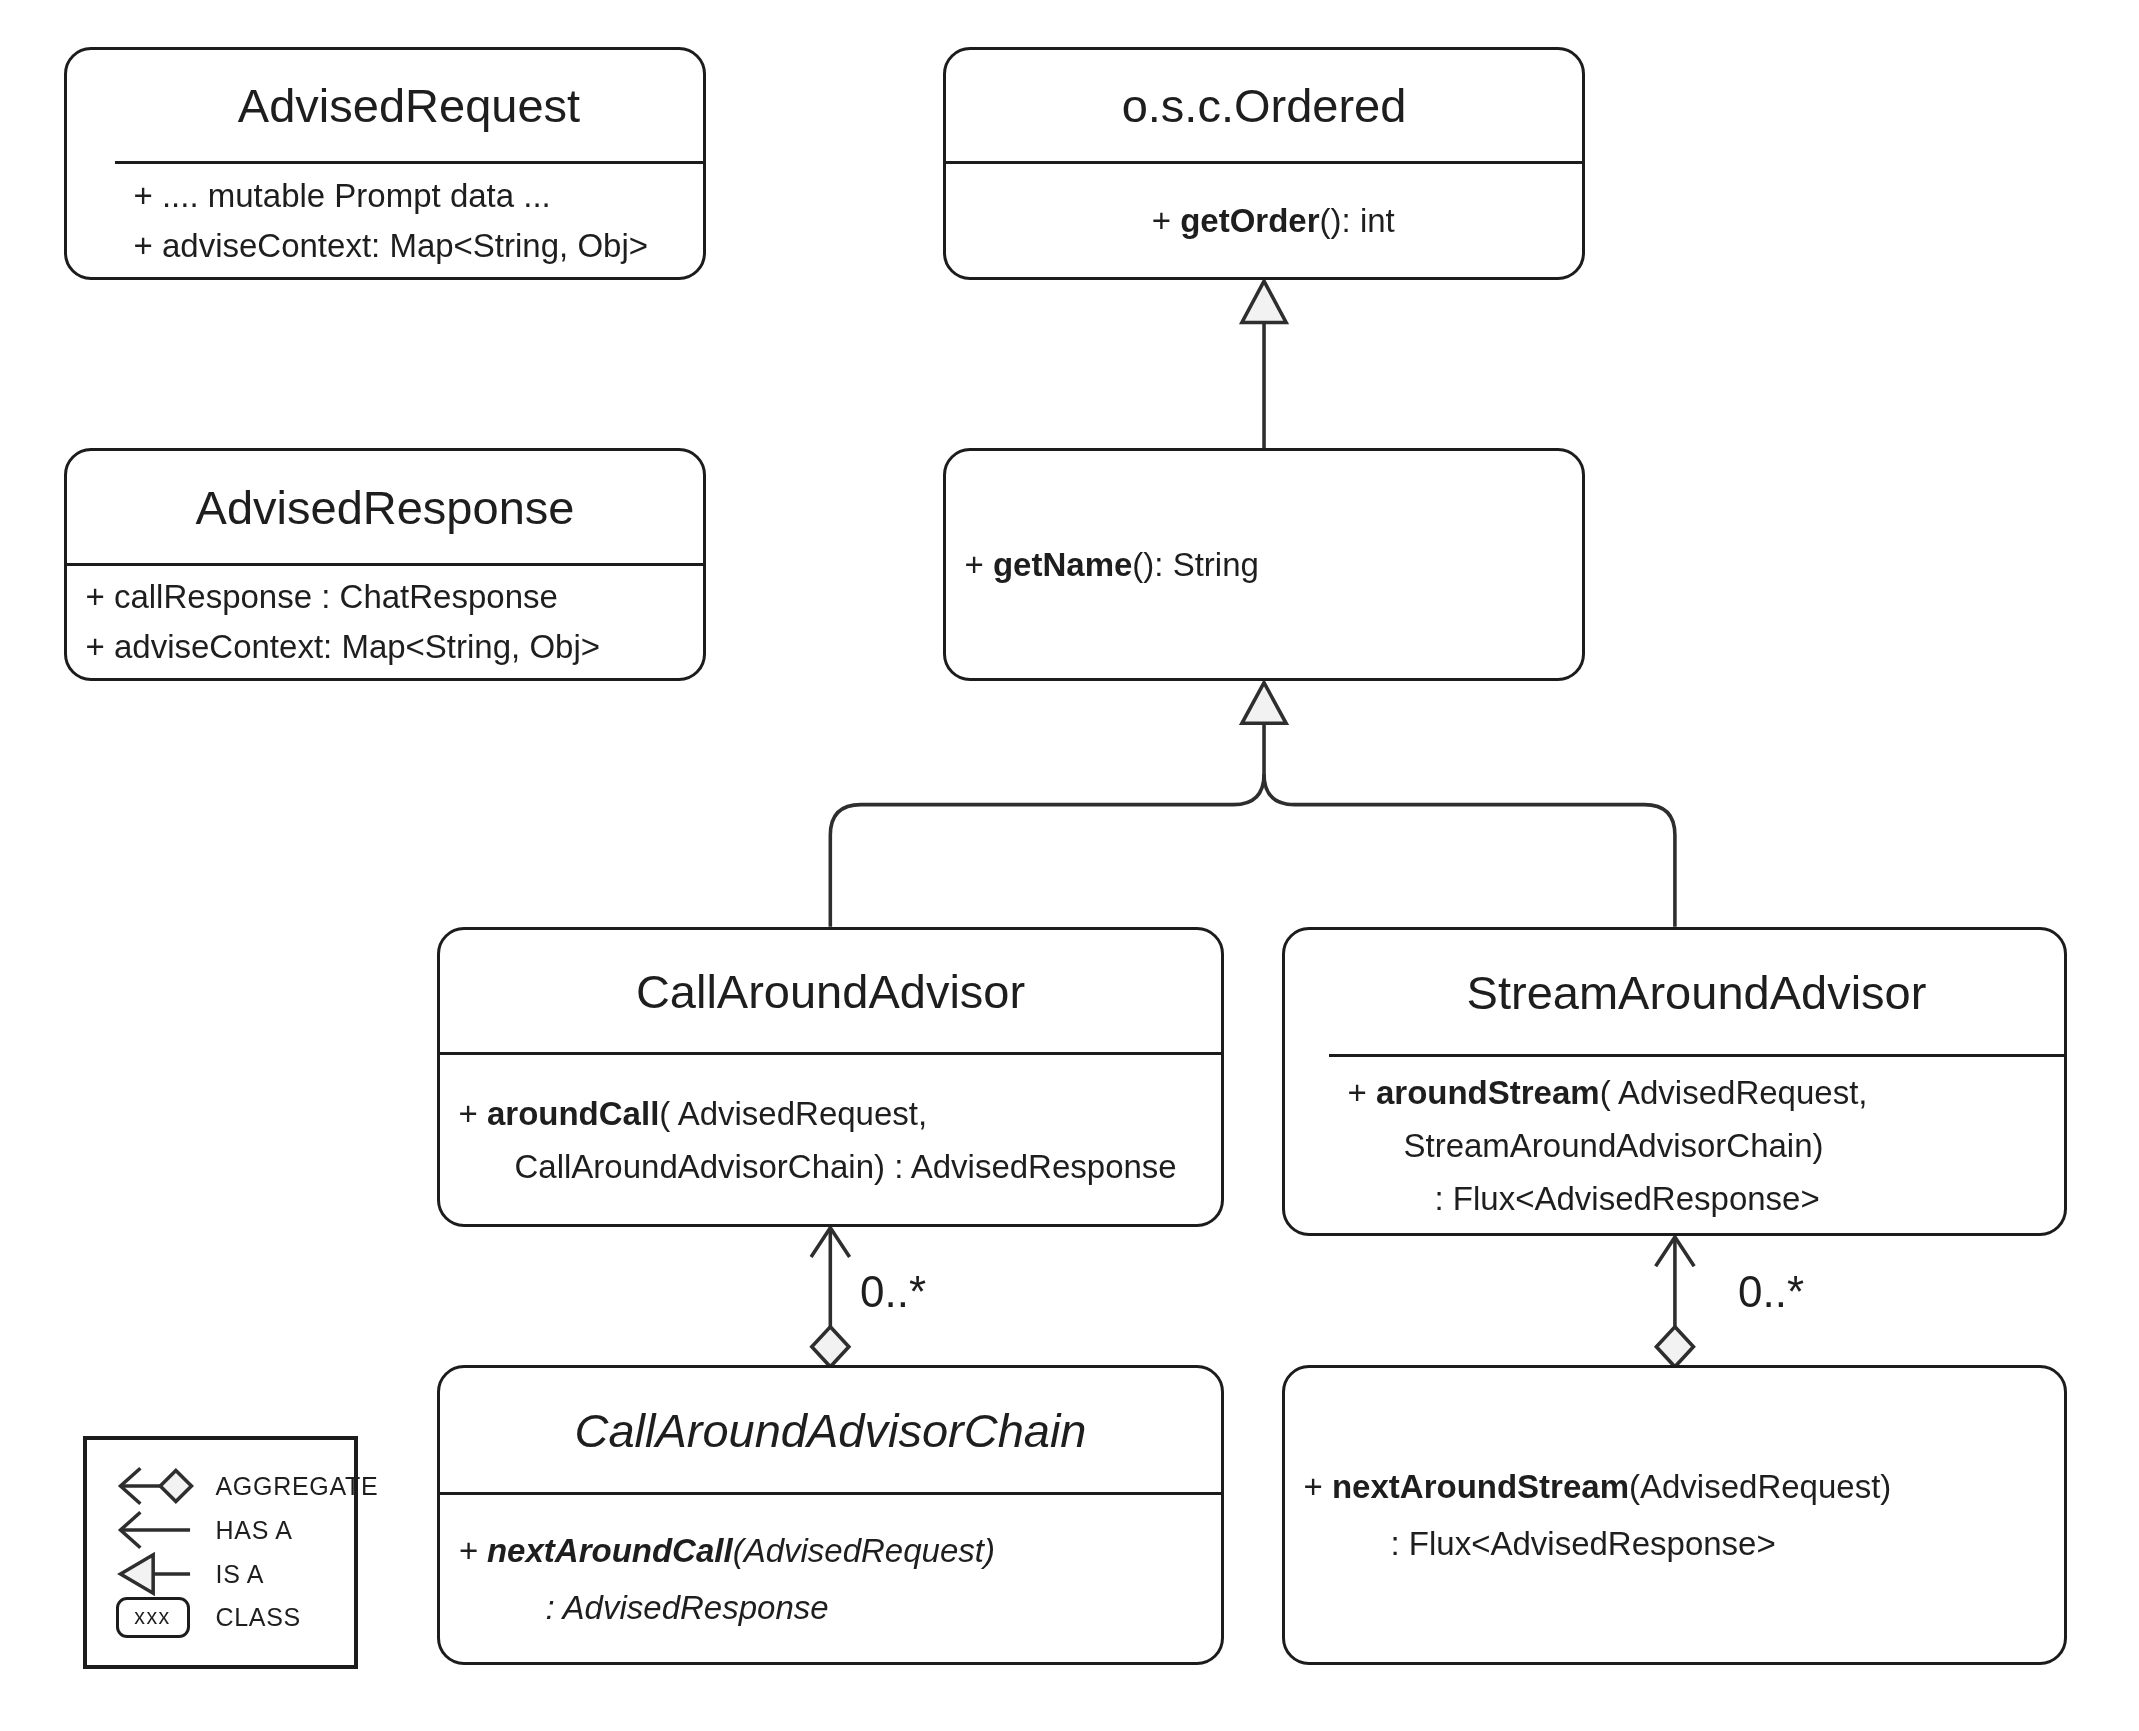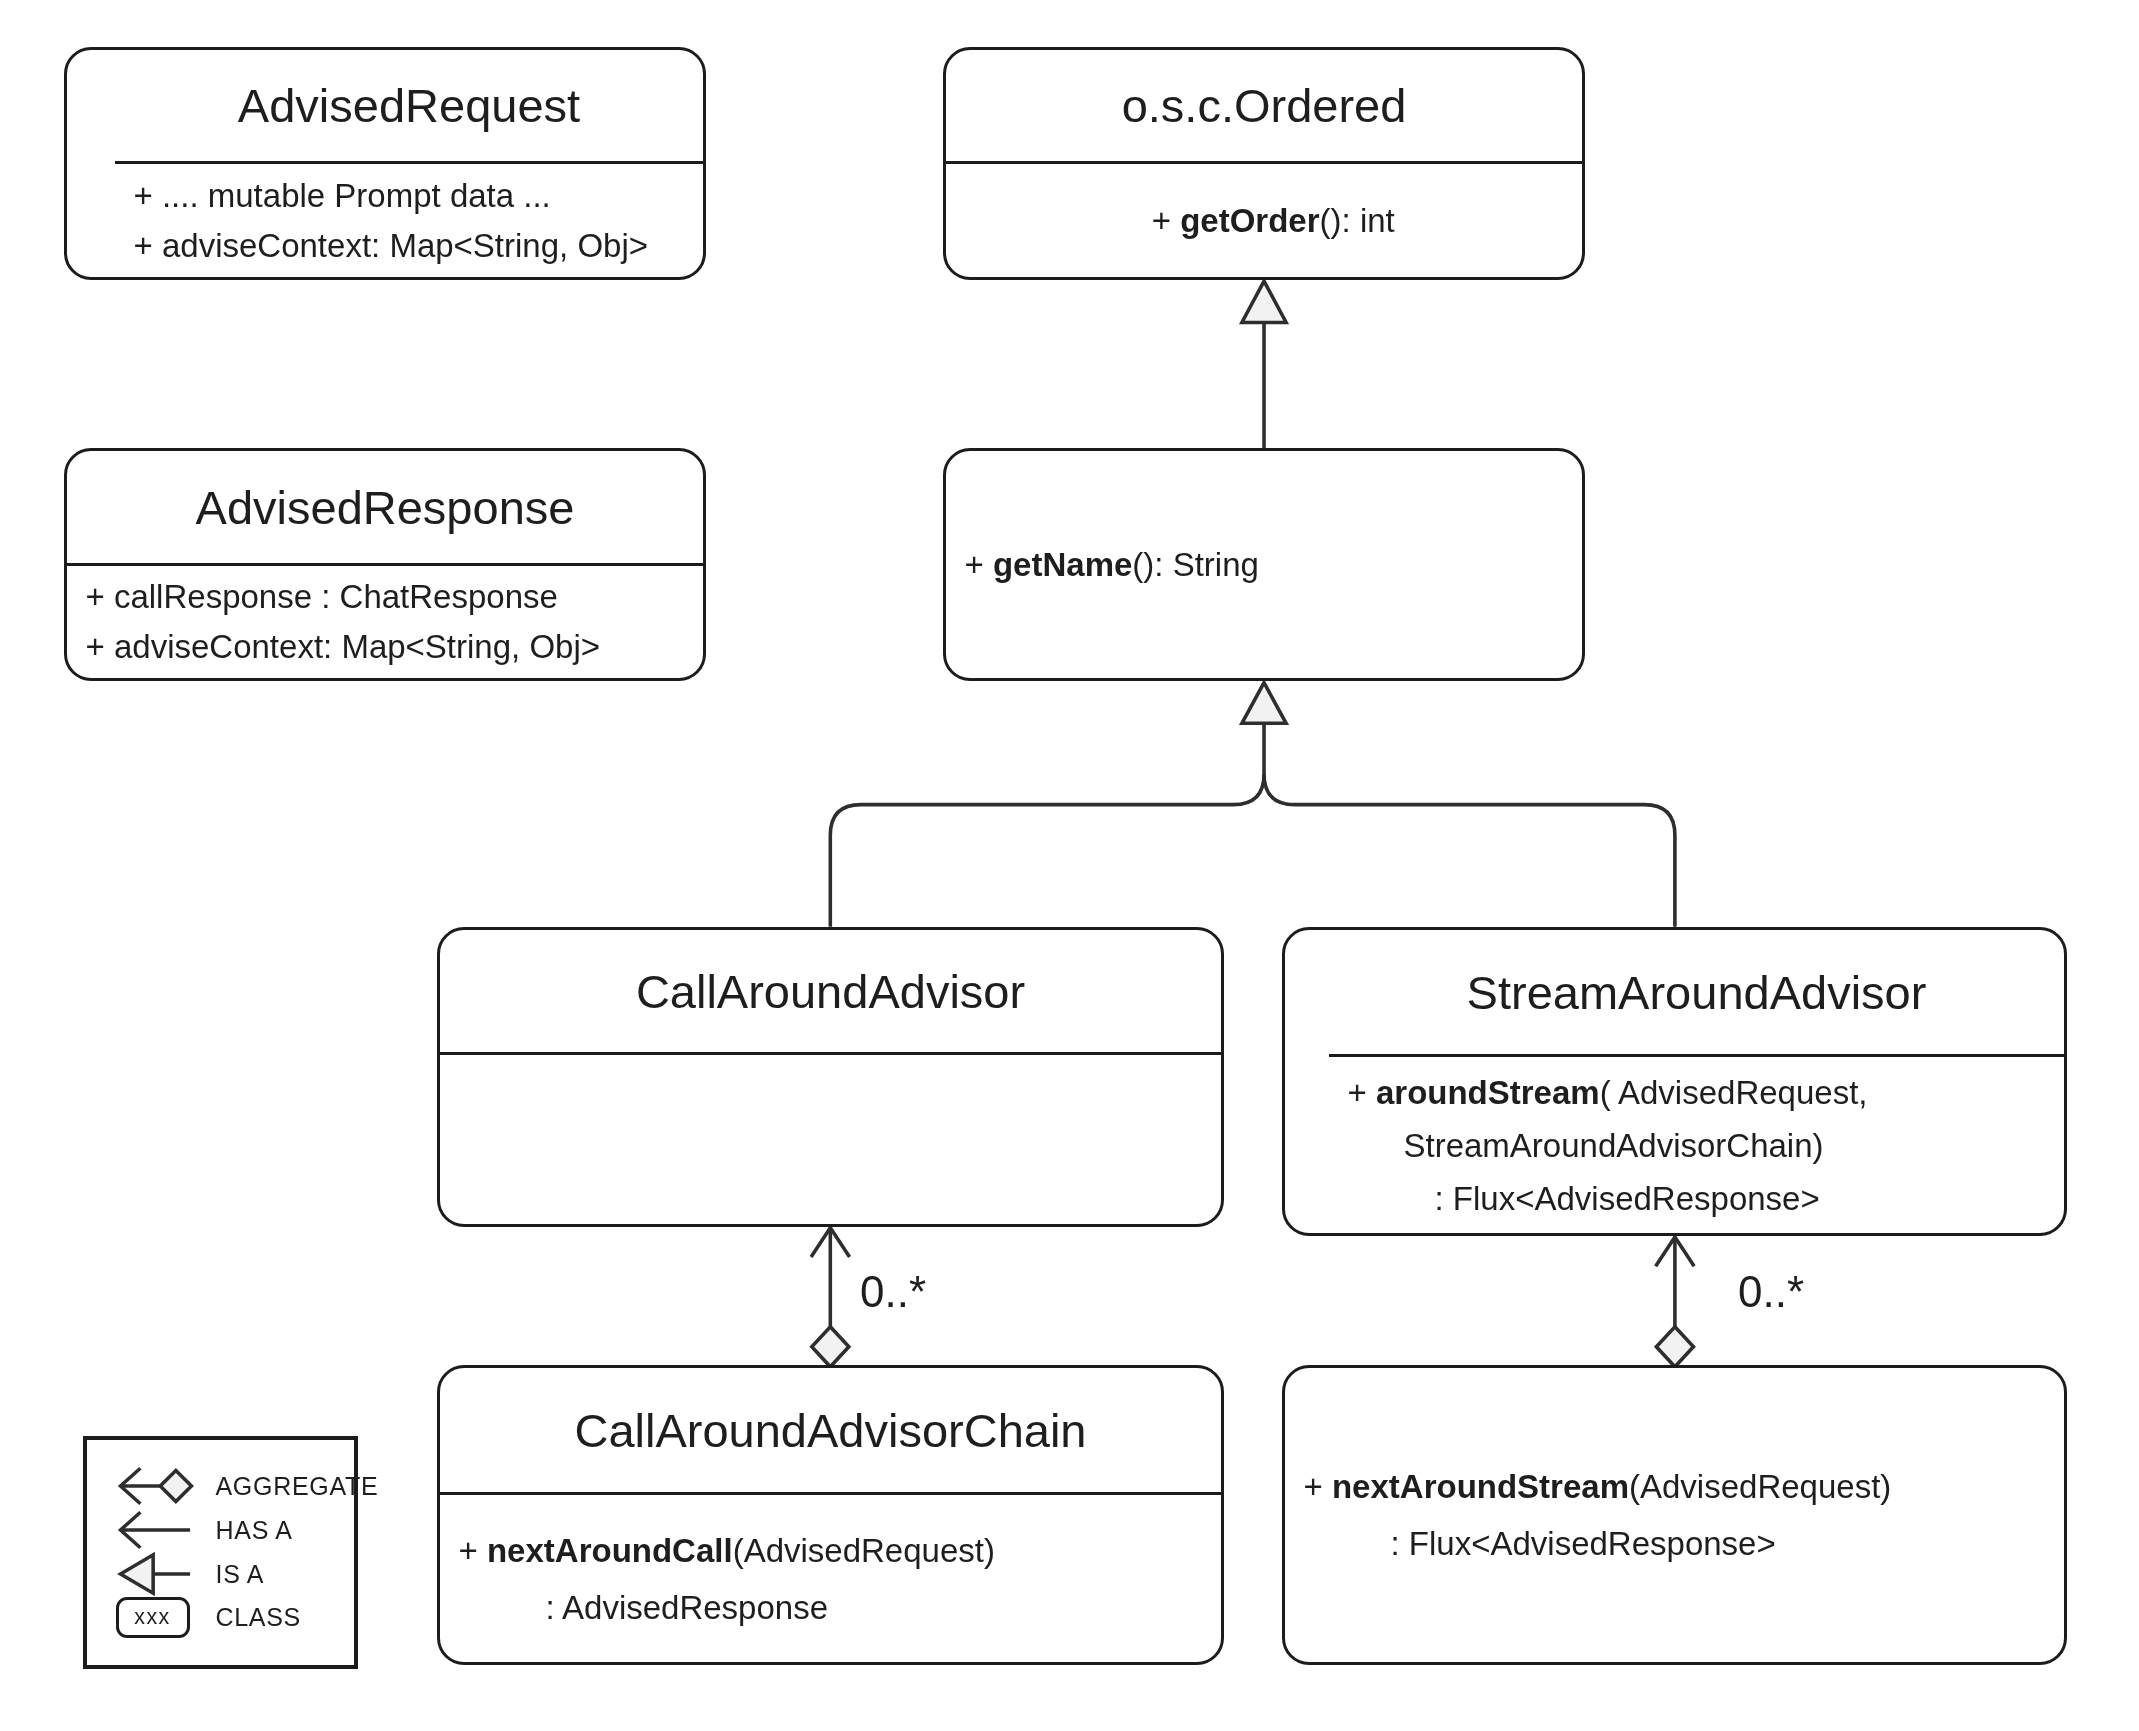--- a/index.html
+++ b/index.html
@@ -106,32 +106,36 @@
   </div>
 
   <div class="cls" style="left:943px; top:448px; width:642px; height:233px;">
     <div class="attrs">
       <div class="attr-line"><span>+ </span><b>getName</b><span>(): String</span></div>
     </div>
   </div>
 
   <div class="cls r3" style="left:437px; top:927px; width:787px; height:300px;">
     <div class="title" style="height:122px">CallAroundAdvisor</div>
+    <div class="attrs">
+      <div class="attr-line"><span>+ </span><b>aroundCall</b><span>( AdvisedRequest,</span></div>
+      <div class="attr-line ind1"><span>CallAroundAdvisorChain) : AdvisedResponse</span><b></b><span></span></div>
+    </div>
   </div>
 
   <div class="cls r3" style="left:1282px; top:927px; width:785px; height:309px;padding-left:44px;">
     <div class="title" style="height:124px">StreamAroundAdvisor</div>
     <div class="attrs">
       <div class="attr-line"><span>+ </span><b>aroundStream</b><span>( AdvisedRequest,</span></div>
       <div class="attr-line ind1"><span>StreamAroundAdvisorChain)</span><b></b><span></span></div>
       <div class="attr-line ind2"><span>: Flux&lt;AdvisedResponse&gt;</span><b></b><span></span></div>
     </div>
   </div>
 
-  <div class="cls r4" style="left:437px; top:1365px; width:787px; height:300px;">
+  <div class="cls r4" style="left:437px; top:1365px; width:787px; height:300px;font-style:italic;">
     <div class="title" style="height:124px">CallAroundAdvisorChain</div>
     <div class="attrs">
       <div class="attr-line"><span>+ </span><b>nextAroundCall</b><span>(AdvisedRequest)</span></div>
       <div class="attr-line ind2"><span>: AdvisedResponse</span><b></b><span></span></div>
     </div>
   </div>
 
   <div class="cls r4" style="left:1282px; top:1365px; width:785px; height:300px;">
     <div class="attrs">
       <div class="attr-line"><span>+ </span><b>nextAroundStream</b><span>(AdvisedRequest)</span></div>

